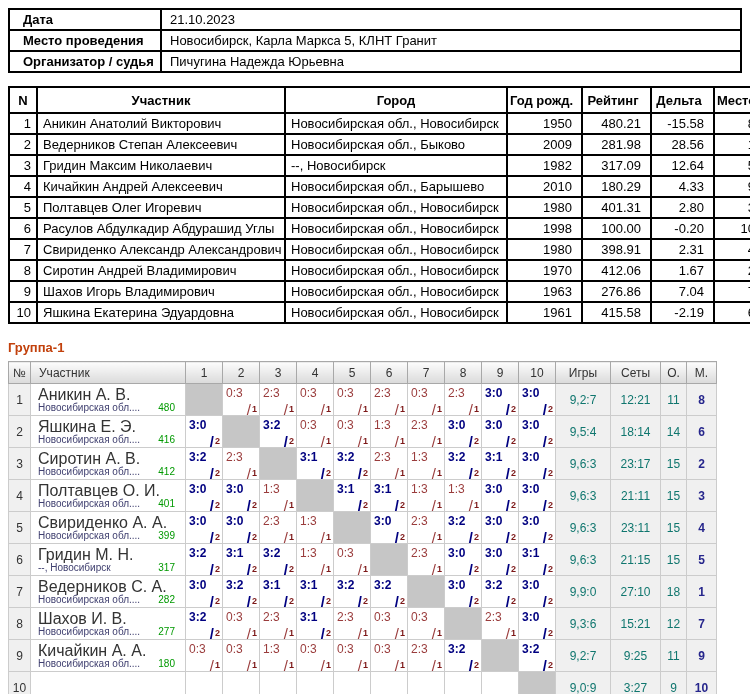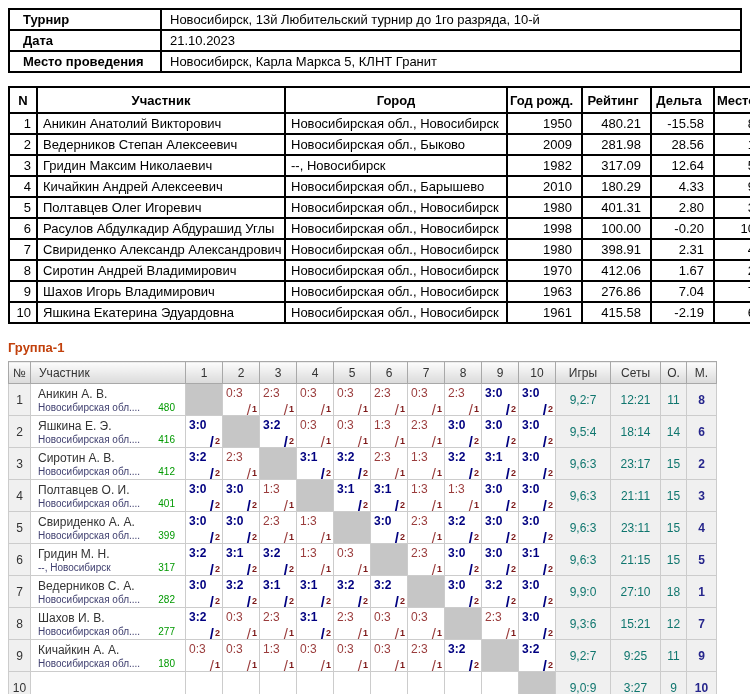--- a/index.html
+++ b/index.html
@@ -26,21 +26,21 @@
 
   
   h2.gtitle{font-size:13px;font-weight:bold;margin:16px 0 6px 0;color:#c2410c;}
   table.grid{border-collapse:collapse;table-layout:fixed;}
   table.grid th{background:linear-gradient(#fcfcfc,#dadada);border:1px solid #a8a8a8;
     font-weight:normal;font-size:12px;color:#333;height:21px;padding:0 2px;white-space:nowrap;overflow:hidden;}
   table.grid th.h-part{text-align:left;padding-left:8px;}
   table.grid td{border:1px solid #ccc;height:31px;padding:0;overflow:hidden;}
   td.gnum{background:#f0f0f0;text-align:center;font-size:12px;color:#333;}
   td.gpart{background:#fff;}
-  .pname{font-size:12px;line-height:15px;color:#333;padding:2px 0 0 7px;white-space:nowrap;}
+  .pname{font-size:16px;line-height:15px;color:#333;padding:2px 0 0 7px;white-space:nowrap;}
   .psub{display:flex;justify-content:space-between;font-size:10px;line-height:12px;padding:0 10px 0 7px;}
   .region{color:#404070;white-space:nowrap;}
   .rating{color:#009900;}
   td.rc{background:#fff;}
   td.diag{background:#c6c6c6;}
   .rcell{position:relative;width:100%;height:31px;}
   .rs{position:absolute;top:2px;left:3px;font-size:12px;}
   .rsl{position:absolute;bottom:-2px;right:8px;font-size:15px;line-height:15px;}
   .win .rs,.win .rsl{color:#000080;font-weight:bold;}
   .loss .rs,.loss .rsl{color:#9a3c3c;}
@@ -49,30 +49,30 @@
   td.place{background:#f0f0f0;text-align:center;font-size:12px;font-weight:bold;color:#26268c;}
 </style>
 </head>
 <body>
 
 <div class="wrap">
 
   <table class="blk info">
     <tbody>
         <tr>
-          <td class="ilabel">Турнир</td>
-          <td class="ivalue">Новосибирск, 13й Любительский турнир до 1го разряда, 10-й</td>
-        </tr>
-        <tr>
           <td class="ilabel">Дата</td>
           <td class="ivalue">21.10.2023</td>
         </tr>
         <tr>
           <td class="ilabel">Место проведения</td>
           <td class="ivalue">Новосибирск, Карла Маркса 5, КЛНТ Гранит</td>
+        </tr>
+        <tr>
+          <td class="ilabel">Организатор / судья</td>
+          <td class="ivalue">Пичугина Надежда Юрьевна</td>
         </tr>
       </tbody>
   </table>
 
   <table class="blk parts">
     <thead>
       <tr>
           <th class="c-num">N</th>
           <th class="c-name">Участник</th>
           <th class="c-city">Город</th>

